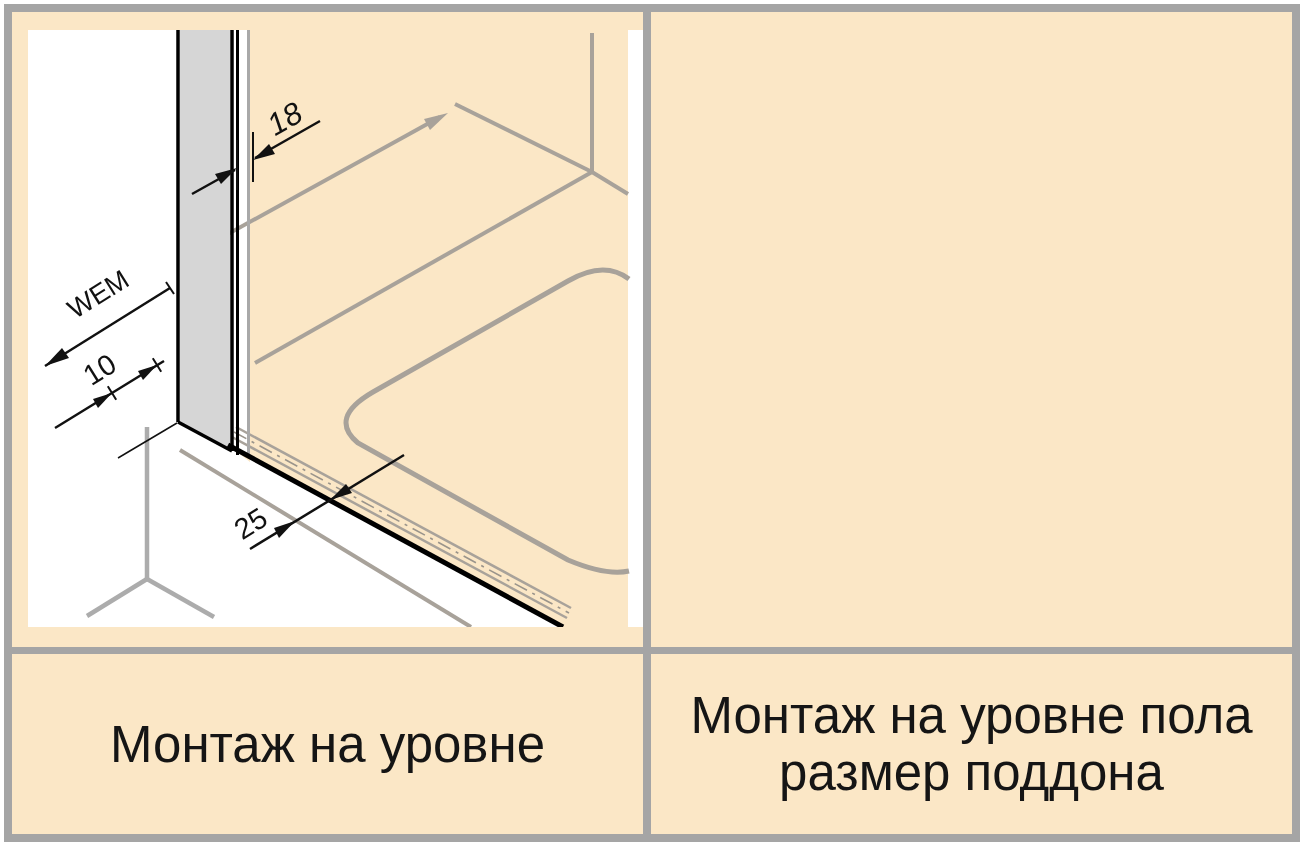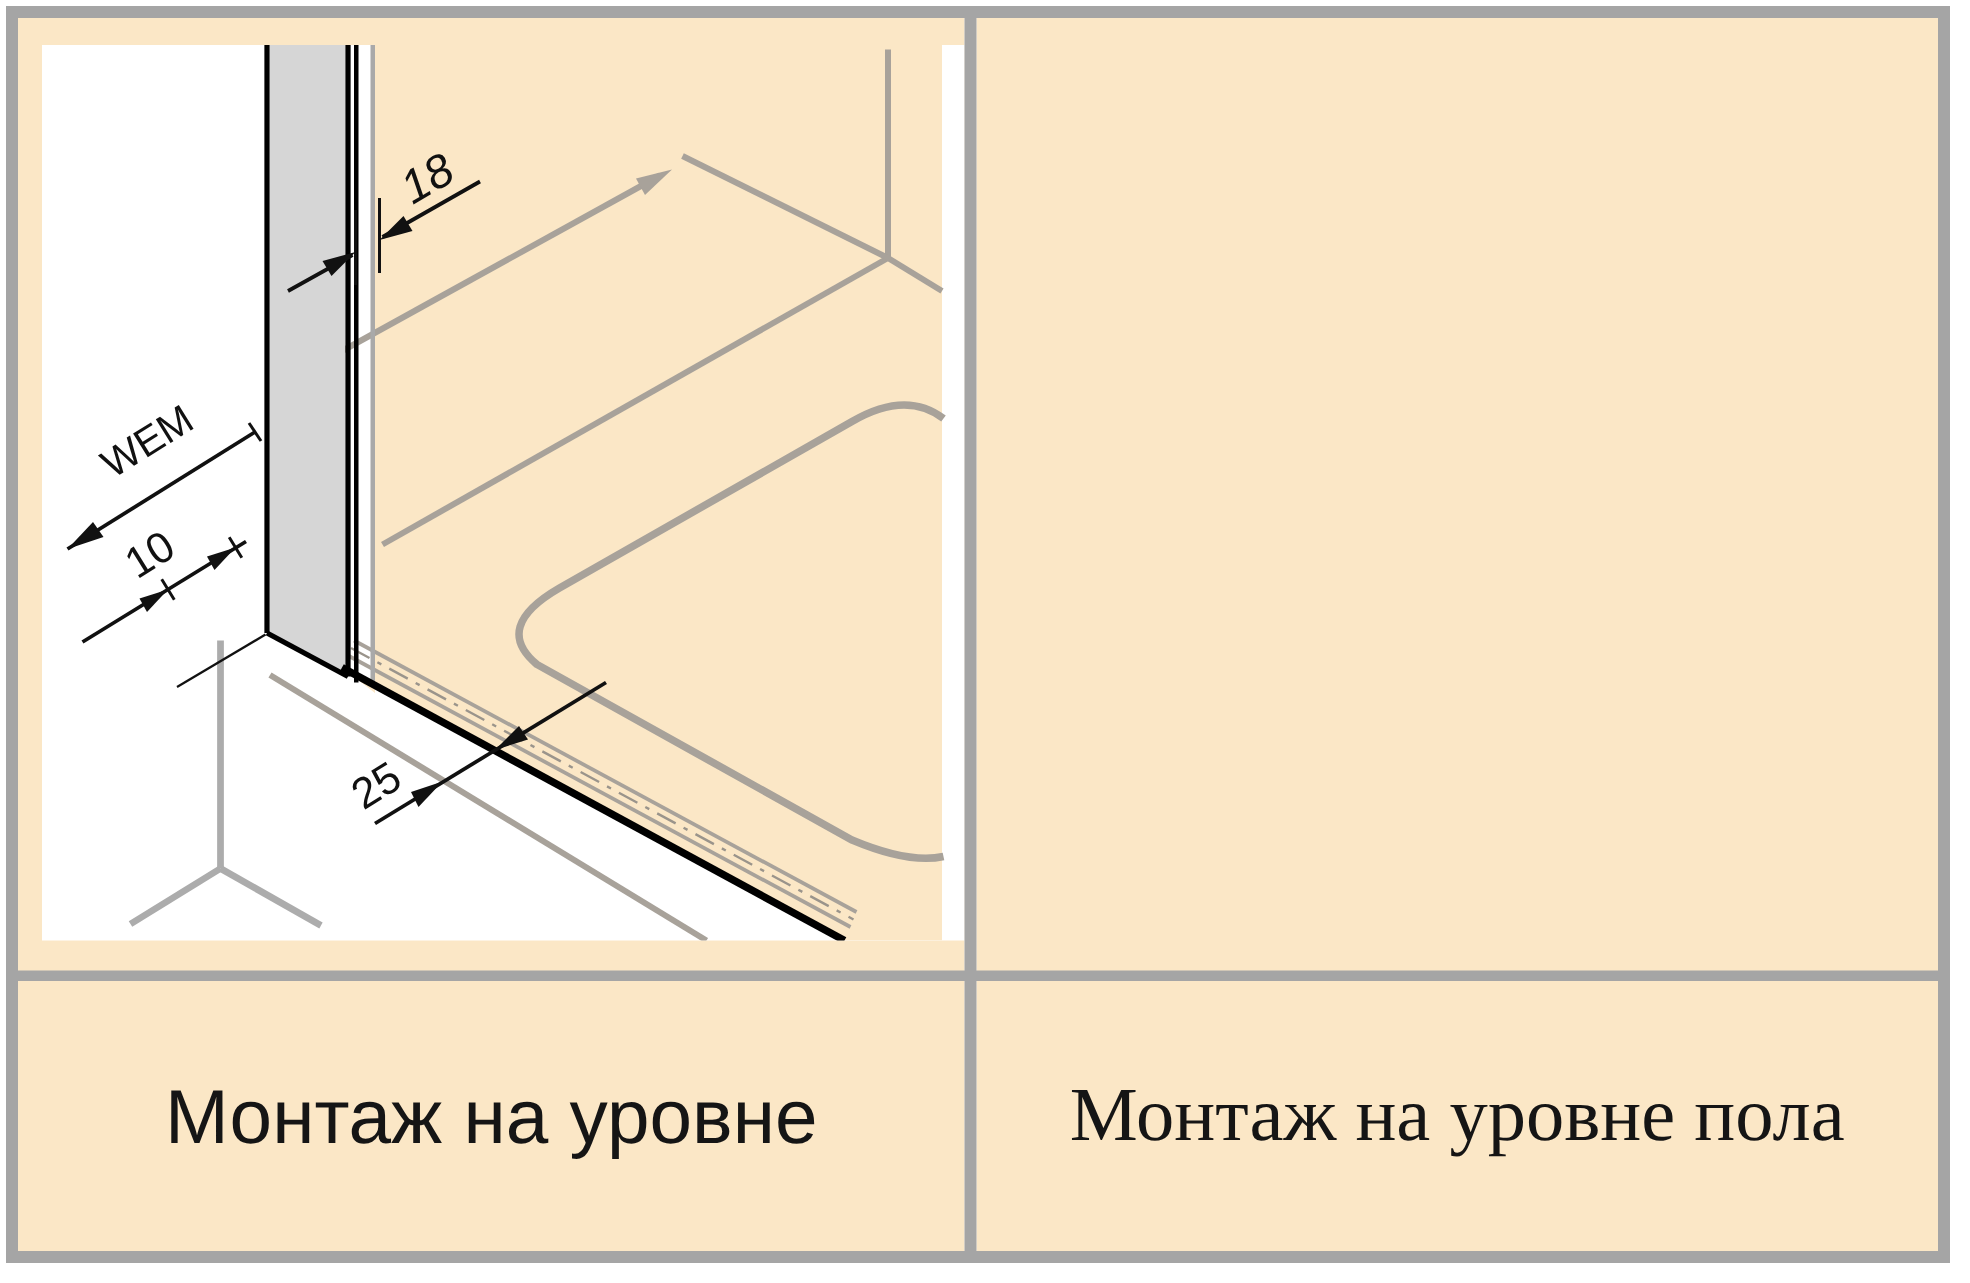--- a/index.html
+++ b/index.html
@@ -17,21 +17,21 @@
   .divider-v{position:absolute;left:631px;top:0;width:8px;height:822px;background:#a5a5a5;}
   .divider-h{position:absolute;left:0;top:635px;width:1280px;height:7px;background:#a5a5a5;}
   .drawing{position:absolute;background:#ffffff;}
   .drawing-left{left:16px;top:18px;width:615px;height:597px;}
   .caption{
     position:absolute;top:642px;height:180px;display:flex;flex-direction:column;
     align-items:center;justify-content:center;color:#151515;
     font-size:51px;line-height:57px;text-align:center;white-space:nowrap;
   }
   .caption-left{left:0;width:631px;}
-  .caption-right{left:639px;width:641px;font-family:Liberation Serif, serif;}
+  .caption-right{left:639px;width:641px;}
   svg{display:block;}
   text{fill:#111111;font-family:"Liberation Sans", sans-serif;}
   .dim-num{font-size:29px;}
   .dim-18{font-size:31px;font-style:italic;}
   .dim-wem{font-size:27px;}
 </style>
 </head>
 <body>
 
 <div class="frame">
@@ -117,15 +117,16 @@
   </div>
 
   <div class="divider-v"></div>
   <div class="divider-h"></div>
 
   <div class="caption caption-left">
     <div>Монтаж на уровне</div>
   </div>
   <div class="caption caption-right">
     <div>Монтаж на уровне пола</div>
+    <div>размер поддона</div>
   </div>
 
 </div>
 
 </body></html>

